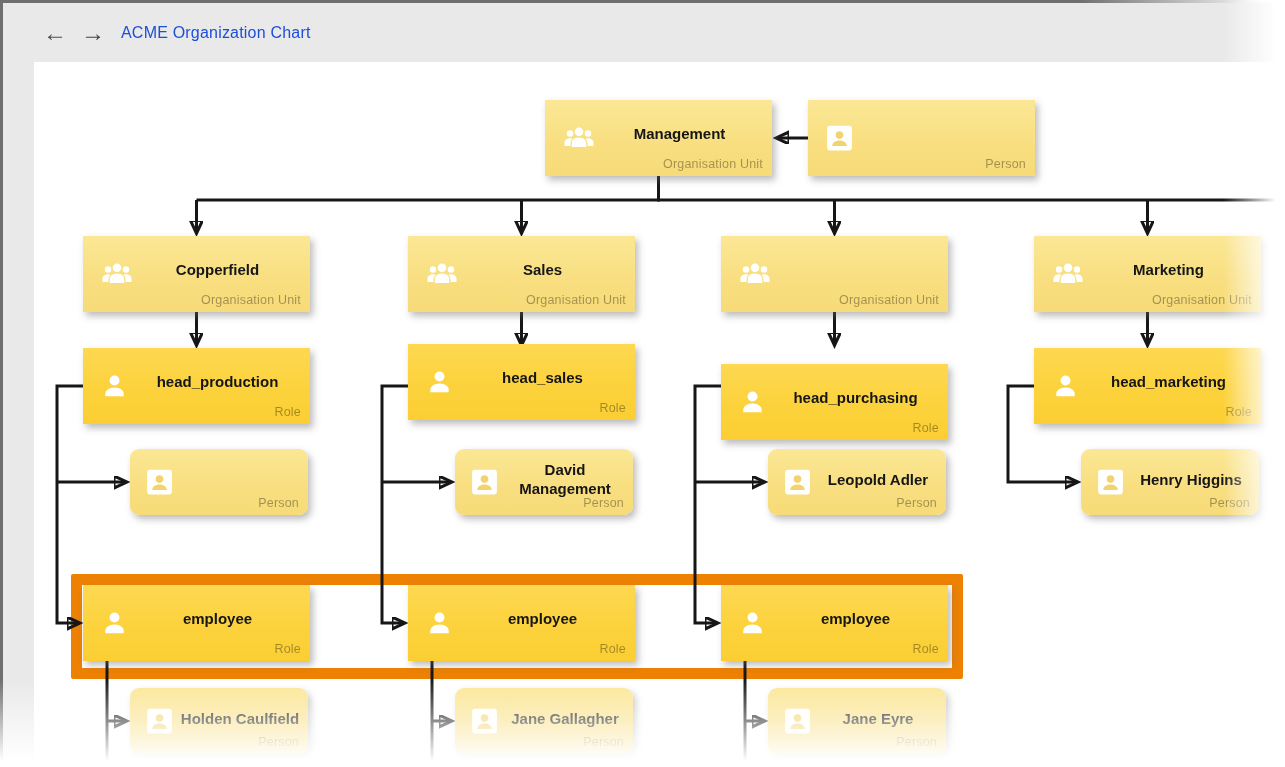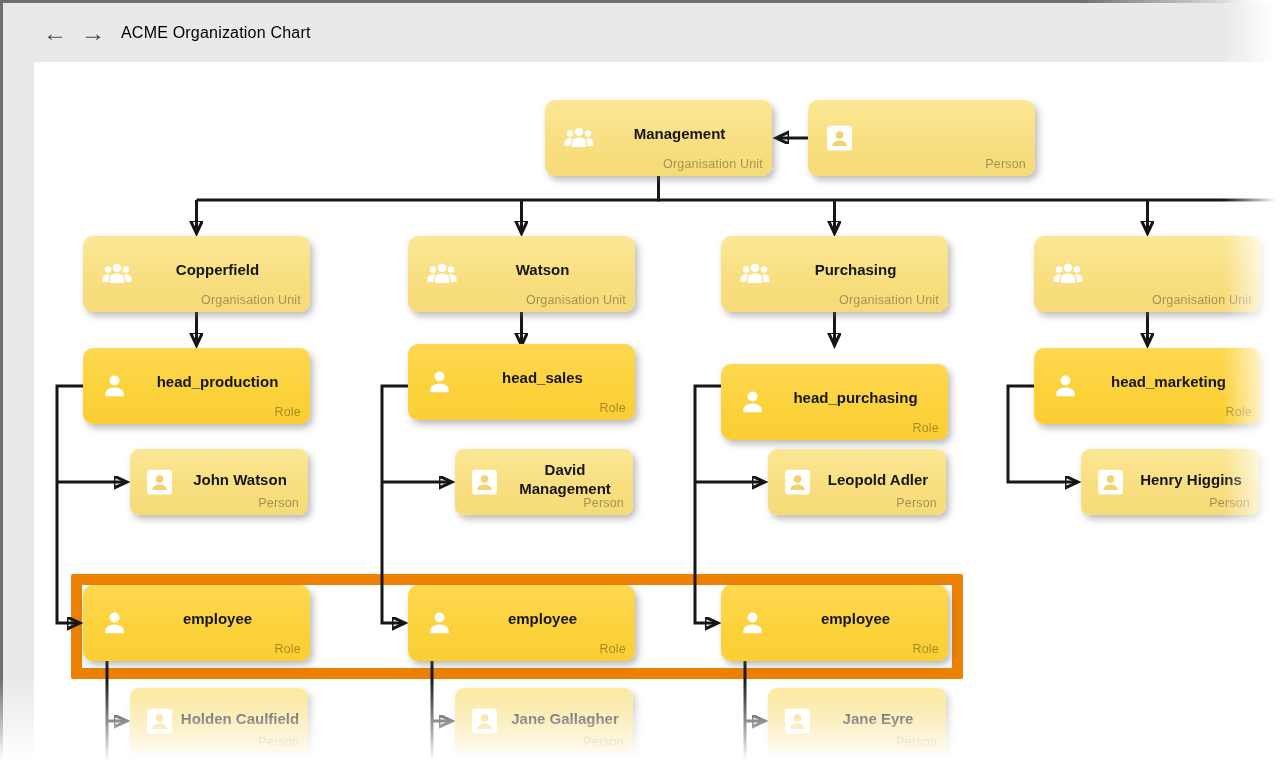--- a/index.html
+++ b/index.html
@@ -10,30 +10,30 @@
   .frame-top{position:absolute;left:0;top:0;width:1285px;height:3px;z-index:40;
     background:linear-gradient(to right,#6f6f6f 0%,#6f6f6f 84%,rgba(111,111,111,0) 99%);}
   .frame-left{position:absolute;left:0;top:0;width:3px;height:767px;z-index:40;background:#6f6f6f;}
 
   
   .topbar{position:absolute;left:3px;top:3px;width:1282px;height:59px;background:#e9e9e9;
     display:flex;align-items:center;z-index:5;}
   .nav-arrow{font-size:24px;font-weight:bold;color:#4f4f4f;margin-left:0;cursor:pointer;line-height:1;}
   .nav-arrow.back{margin-left:40px;}
   .nav-arrow.fwd{margin-left:14px;color:#454545;}
-  .tb-title{font-size:16px;color:#000000;margin-left:16px;letter-spacing:.2px;}
+  .tb-title{font-size:16px;color:#1d4ed8;margin-left:16px;letter-spacing:.2px;}
 
   .left-strip{position:absolute;left:3px;top:62px;width:31px;height:705px;background:#e9e9e9;z-index:4;}
 
   
   .canvas{position:absolute;left:34px;top:62px;width:1251px;height:705px;background:#fff;}
   .chart{position:absolute;left:-34px;top:-62px;width:1285px;height:767px;}
 
   
-  .node{position:absolute;width:227px;height:76px;border-radius:10px;box-sizing:border-box;
+  .node{position:absolute;width:227px;height:76px;border-radius:0;box-sizing:border-box;
     box-shadow:3px 4px 7px rgba(105,105,105,.45);z-index:10;cursor:pointer;}
   .node.small{width:178px;height:66px;border-radius:9px;} 
   .node.unit,.node.personbox{background:linear-gradient(180deg,#fae globally);}
   .node.unit,.node.personbox{background:linear-gradient(180deg,#fbe795 0%,#f8de7f 60%,#f7db78 100%);}
   .node.role{background:linear-gradient(180deg,#fdd851 0%,#fcd23c 55%,#fbcf33 100%);}
   .ic{position:absolute;left:18px;top:50%;transform:translateY(-50%);display:flex;align-items:center;}
   .node.small .ic{left:16px;}
   .nm{position:absolute;left:52px;right:10px;top:0;bottom:8px;display:flex;align-items:center;
     justify-content:center;text-align:center;font-weight:bold;font-size:15px;color:#161616;line-height:1.25;}
   .node.small .nm{left:50px;right:8px;bottom:4px;}
@@ -158,50 +158,50 @@
         <span class="ic">
           <svg width="32" height="24" viewBox="0 0 32 24">
               <circle cx="7" cy="7.5" r="3.2" fill="#fff"></circle>
               <path d="M7 12.2c-3.4 0-5.5 2.2-5.5 4.5V20h6v-2.6c0-1.9.9-3.6 2.3-4.6-.8-.4-1.7-.6-2.8-.6z" fill="#fff"></path>
               <circle cx="25" cy="7.5" r="3.2" fill="#fff"></circle>
               <path d="M25 12.2c3.4 0 5.5 2.2 5.5 4.5V20h-6v-2.6c0-1.9-.9-3.6-2.3-4.6.8-.4 1.7-.6 2.8-.6z" fill="#fff"></path>
               <circle cx="16" cy="5.8" r="4.3" fill="#fff"></circle>
               <path d="M16 11.6c-4.7 0-7.2 2.8-7.2 5.7V21h14.4v-3.7c0-2.9-2.5-5.7-7.2-5.7z" fill="#fff"></path>
             </svg>
         </span>
-        <span class="nm">Watson</span>
+        <span class="nm">Sales</span>
         <span class="tp">Organisation Unit</span>
       </div>
 
       <div class="node unit" style="left:721px;top:236px">
         <span class="ic">
           <svg width="32" height="24" viewBox="0 0 32 24">
               <circle cx="7" cy="7.5" r="3.2" fill="#fff"></circle>
               <path d="M7 12.2c-3.4 0-5.5 2.2-5.5 4.5V20h6v-2.6c0-1.9.9-3.6 2.3-4.6-.8-.4-1.7-.6-2.8-.6z" fill="#fff"></path>
               <circle cx="25" cy="7.5" r="3.2" fill="#fff"></circle>
               <path d="M25 12.2c3.4 0 5.5 2.2 5.5 4.5V20h-6v-2.6c0-1.9-.9-3.6-2.3-4.6.8-.4 1.7-.6 2.8-.6z" fill="#fff"></path>
               <circle cx="16" cy="5.8" r="4.3" fill="#fff"></circle>
               <path d="M16 11.6c-4.7 0-7.2 2.8-7.2 5.7V21h14.4v-3.7c0-2.9-2.5-5.7-7.2-5.7z" fill="#fff"></path>
             </svg>
         </span>
-        <span class="nm">Purchasing</span>
         <span class="tp">Organisation Unit</span>
       </div>
 
       <div class="node unit" style="left:1034px;top:236px">
         <span class="ic">
           <svg width="32" height="24" viewBox="0 0 32 24">
               <circle cx="7" cy="7.5" r="3.2" fill="#fff"></circle>
               <path d="M7 12.2c-3.4 0-5.5 2.2-5.5 4.5V20h6v-2.6c0-1.9.9-3.6 2.3-4.6-.8-.4-1.7-.6-2.8-.6z" fill="#fff"></path>
               <circle cx="25" cy="7.5" r="3.2" fill="#fff"></circle>
               <path d="M25 12.2c3.4 0 5.5 2.2 5.5 4.5V20h-6v-2.6c0-1.9-.9-3.6-2.3-4.6.8-.4 1.7-.6 2.8-.6z" fill="#fff"></path>
               <circle cx="16" cy="5.8" r="4.3" fill="#fff"></circle>
               <path d="M16 11.6c-4.7 0-7.2 2.8-7.2 5.7V21h14.4v-3.7c0-2.9-2.5-5.7-7.2-5.7z" fill="#fff"></path>
             </svg>
         </span>
+        <span class="nm">Marketing</span>
         <span class="tp">Organisation Unit</span>
       </div>
 
       <div class="node role" style="left:83px;top:348px">
         <span class="ic">
           <svg width="27" height="27" viewBox="0 0 24 24">
               <circle cx="12" cy="7.1" r="4.4" fill="#fff"></circle>
               <path d="M12 13.3c-5.2 0-8.2 2.7-8.2 5.7V21h16.4v-2c0-3-3-5.7-8.2-5.7z" fill="#fff"></path>
             </svg>
         </span>
@@ -243,21 +243,20 @@
       </div>
 
       <div class="node personbox small" style="left:130px;top:449px">
         <span class="ic">
           <svg width="27" height="27" viewBox="0 0 24 24">
               <rect x="1" y="1" width="22" height="22" rx="2.5" fill="#fff"></rect>
               <circle cx="12" cy="9.4" r="3.4" fill="#f3d36e"></circle>
               <path d="M12 14.2c-3.9 0-6.3 2.1-6.5 4.8h13c-.2-2.7-2.6-4.8-6.5-4.8z" fill="#f3d36e"></path>
             </svg>
         </span>
-        <span class="nm">John Watson</span>
         <span class="tp">Person</span>
       </div>
 
       <div class="node personbox small" style="left:455px;top:449px">
         <span class="ic">
           <svg width="27" height="27" viewBox="0 0 24 24">
               <rect x="1" y="1" width="22" height="22" rx="2.5" fill="#fff"></rect>
               <circle cx="12" cy="9.4" r="3.4" fill="#f3d36e"></circle>
               <path d="M12 14.2c-3.9 0-6.3 2.1-6.5 4.8h13c-.2-2.7-2.6-4.8-6.5-4.8z" fill="#f3d36e"></path>
             </svg>

